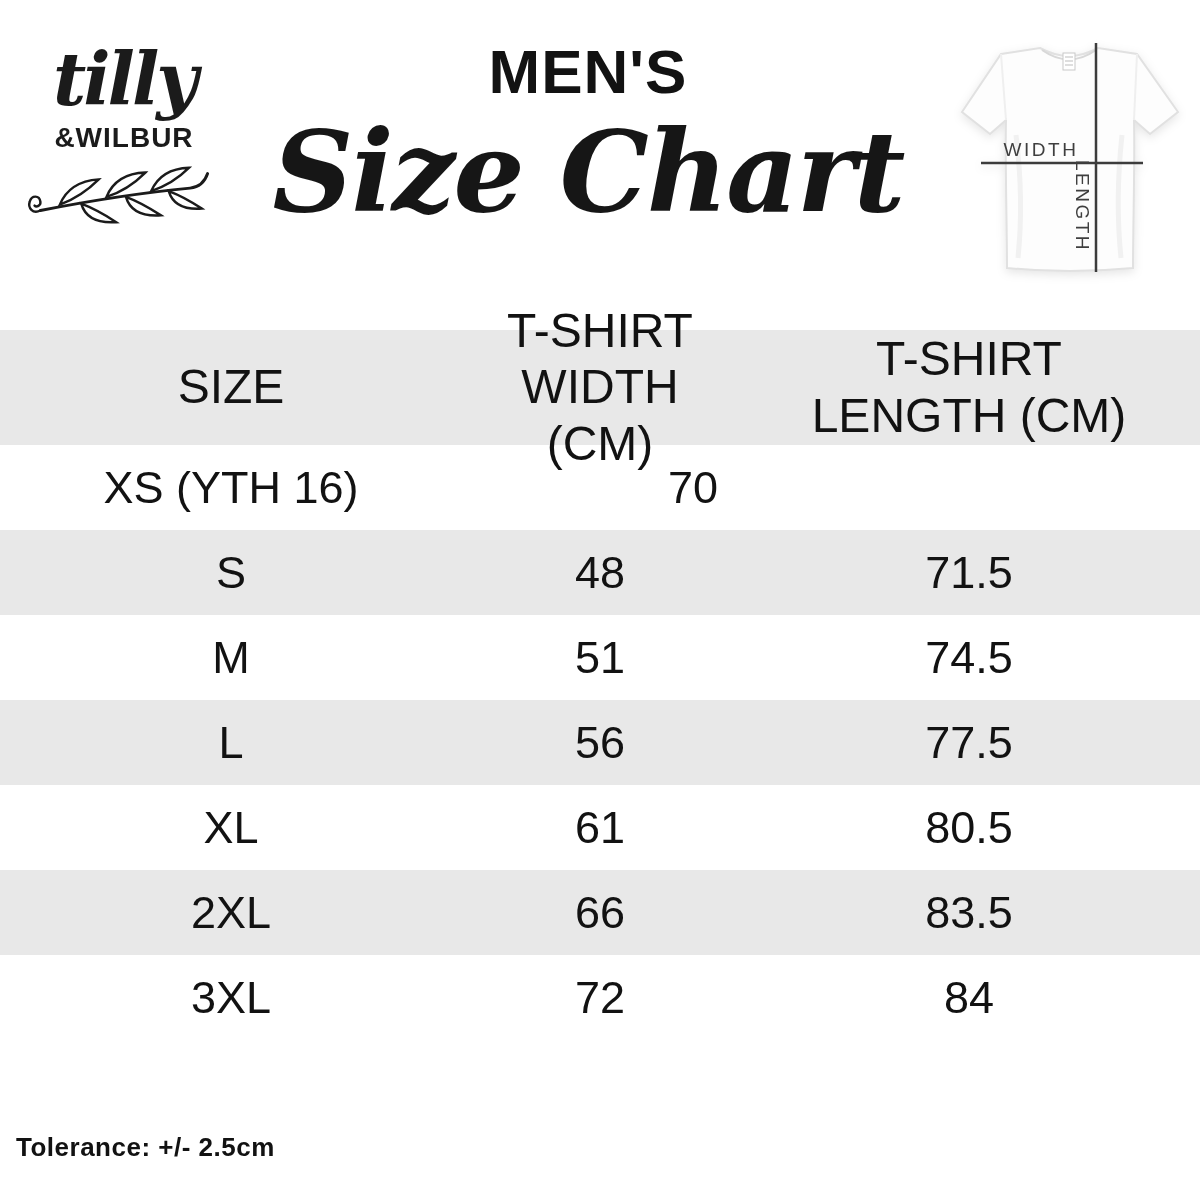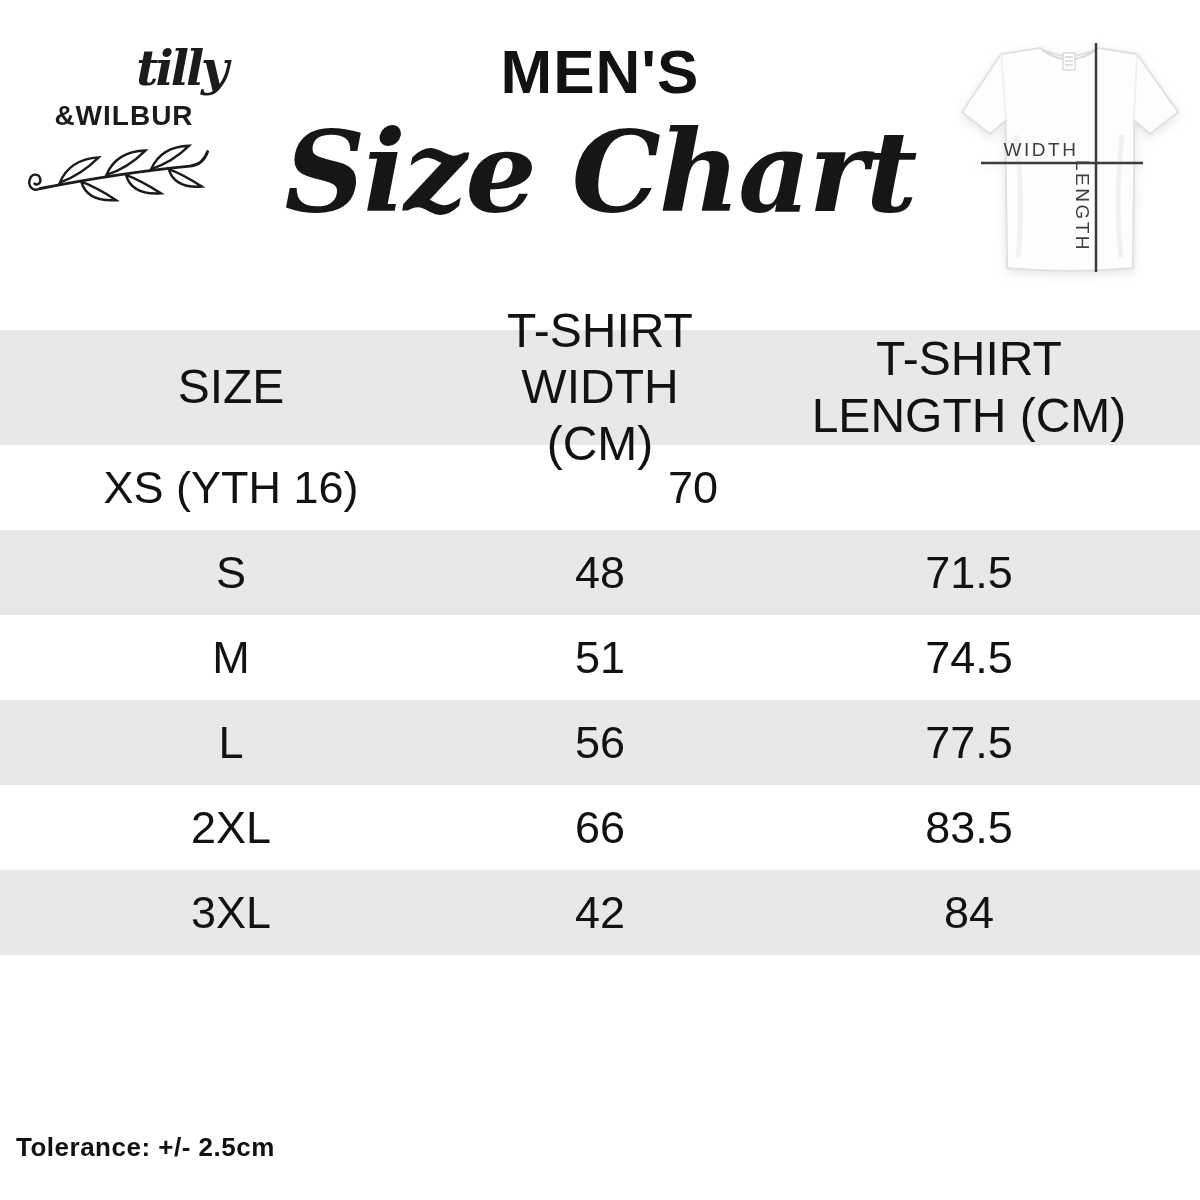--- a/index.html
+++ b/index.html
@@ -5,27 +5,27 @@
   html,body{margin:0;padding:0;}
   body{
     width:1200px;height:1200px;position:relative;overflow:hidden;
     background:#ffffff;color:#121212;
     font-family:"Liberation Sans", sans-serif;
   }
   
   .logo{position:absolute;left:22px;top:46px;width:204px;text-align:center;}
   .logo-script{
     font-family:"DejaVu Serif", serif;font-style:italic;font-weight:bold;
-    font-size:48px;line-height:0.95;letter-spacing:-3px;color:#1b1b1b;text-align:right;
+    font-size:72px;line-height:0.95;letter-spacing:-3px;color:#1b1b1b;
   }
   .logo-caps{
     font-size:28px;font-weight:bold;letter-spacing:1px;color:#1b1b1b;margin-top:8px;
   }
   .branch{display:block;margin:4px auto 0;}
-  .title-block{position:absolute;left:240px;width:720px;top:0;text-align:center;}
+  .title-block{position:absolute;left:228px;width:720px;top:0;text-align:center;}
   .category{margin-top:36px;font-size:62px;font-weight:bold;letter-spacing:1px;}
   .main-title{
     font-family:"DejaVu Serif", serif;font-style:italic;font-weight:bold;
     font-size:112px;line-height:1.05;margin-top:6px;letter-spacing:-2px;color:#161616;
   }
   .shirt-wrap{position:absolute;right:6px;top:20px;width:250px;height:262px;}
   .shirt-wrap svg{filter:drop-shadow(0 3px 5px rgba(0,0,0,0.10));}
   .measure{
     font-family:"Liberation Sans", sans-serif;font-size:19px;letter-spacing:2.5px;
     fill:#3f3f3f;text-anchor:middle;
@@ -115,25 +115,30 @@
       <div class="c1">M</div>
       <div class="c2">51</div>
       <div class="c3">74.5</div>
     </div>
     <div class="tr">
       <div class="c1">L</div>
       <div class="c2">56</div>
       <div class="c3">77.5</div>
     </div>
     <div class="tr">
+      <div class="c1">XL</div>
+      <div class="c2">61</div>
+      <div class="c3">80.5</div>
+    </div>
+    <div class="tr">
       <div class="c1">2XL</div>
       <div class="c2">66</div>
       <div class="c3">83.5</div>
     </div>
     <div class="tr">
       <div class="c1">3XL</div>
-      <div class="c2">42</div>
+      <div class="c2">72</div>
       <div class="c3">84</div>
     </div>
   </div>
 </div>
 
 <div class="tolerance">Tolerance: +/- 2.5cm</div>
 
 </body></html>

